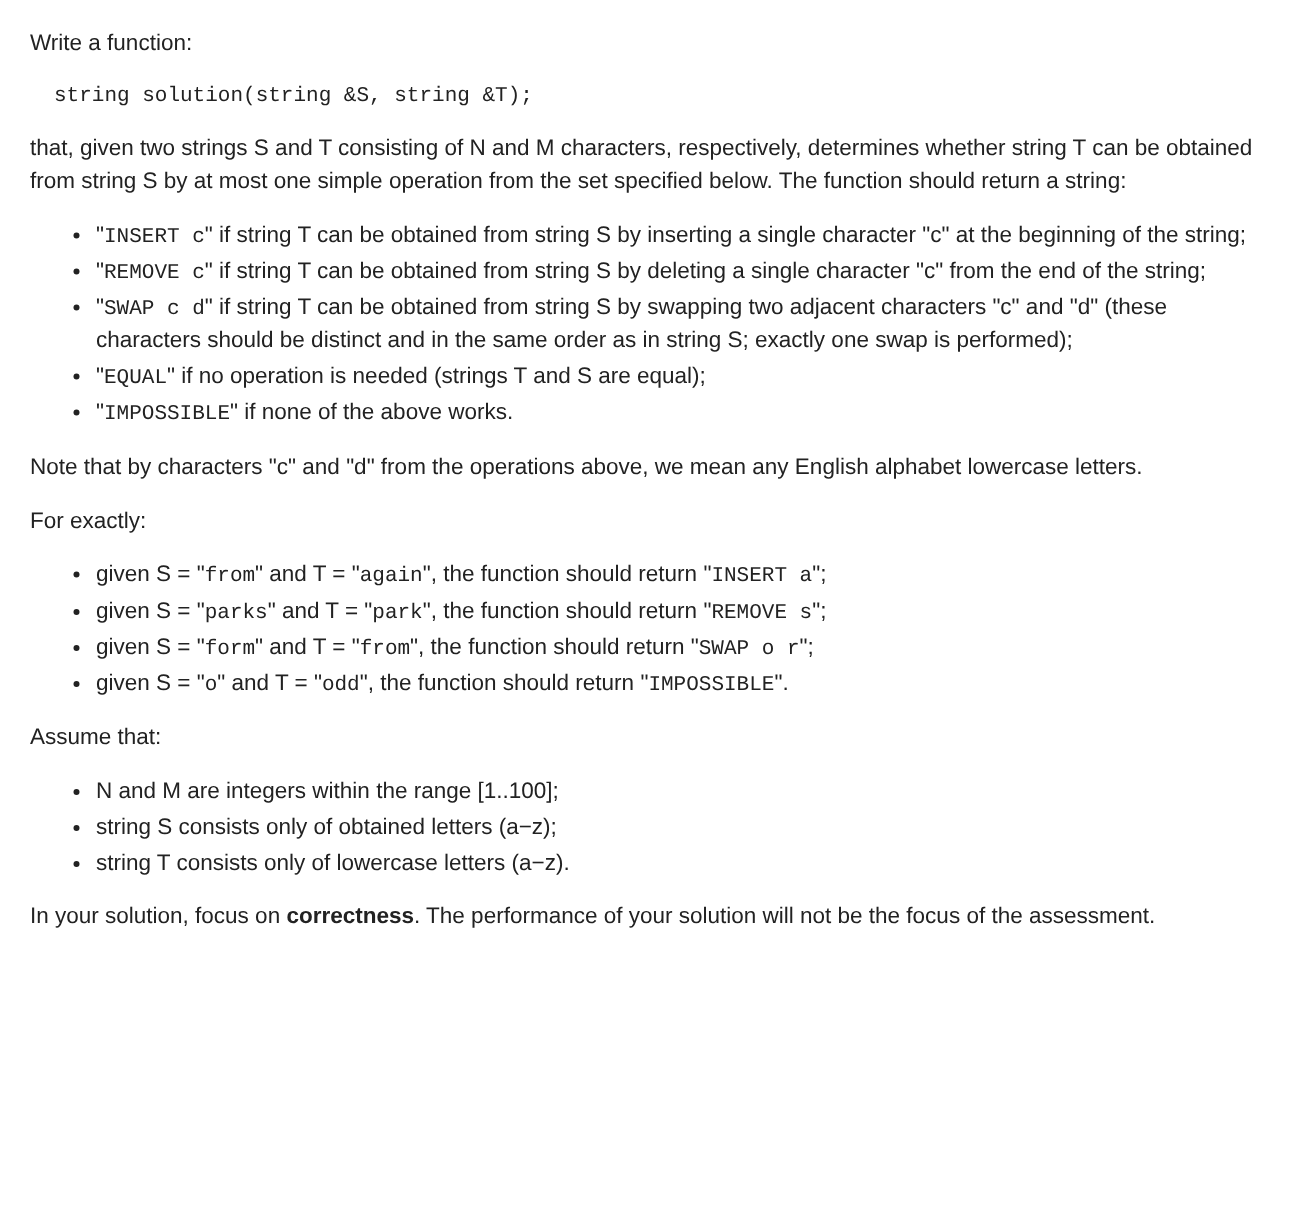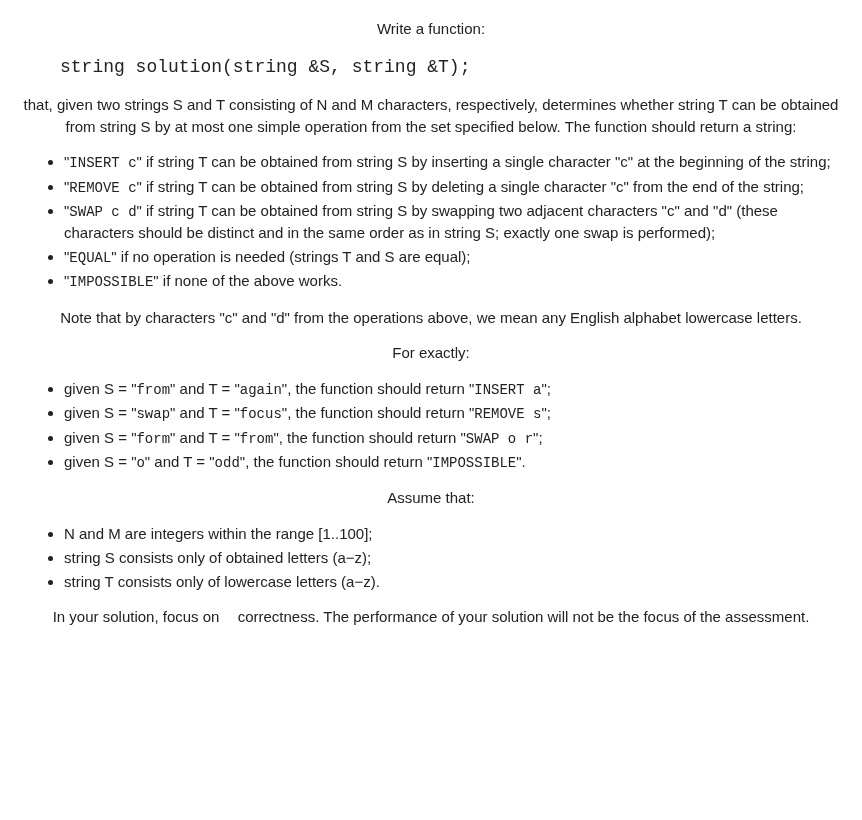--- a/index.html
+++ b/index.html
@@ -14,38 +14,36 @@
       color: #222;
       background: #fff;
       width: 862px;
     }
     code, .mono {
       font-family: "Menlo", "Consolas", "Courier New", monospace;
       font-size: 14px;
     }
     pre.signature {
       font-family: "Menlo", "Consolas", "Courier New", monospace;
-      font-size: 18px;
-      margin: 14px 0 14px 40px;
+      font-size: 14px;
+      margin: 14px 0 14px 16px;
       white-space: pre;
     }
     p {
       margin: 0 0 14px 0;
-      text-align: center;
     }
     ul {
       margin: 0 0 14px 0;
       padding-left: 44px;
     }
     li {
       margin: 0 0 2px 0;
     }
     strong {
-      font-weight: 400;
-      margin-left: 14px;
+      font-weight: 700;
     }
   </style>
 </head>
 <body>
 
 <p>Write a function:</p>
 
 <pre class="signature">string solution(string &amp;S, string &amp;T);</pre>
 
 <p>that, given two strings S and T consisting of N and M characters, respectively, determines whether string T can be obtained from string S by at most one simple operation from the set specified below. The function should return a string:</p>
@@ -57,21 +55,21 @@
   <li><span>"</span><span class="mono">EQUAL</span><span>" if no operation is needed (strings T and S are equal);</span></li>
   <li><span>"</span><span class="mono">IMPOSSIBLE</span><span>" if none of the above works.</span></li>
 </ul>
 
 <p>Note that by characters "c" and "d" from the operations above, we mean any English alphabet lowercase letters.</p>
 
 <p>For exactly:</p>
 
 <ul>
   <li><span>given S = "</span><span class="mono">from</span><span>" and T = "</span><span class="mono">again</span><span>", the function should return "</span><span class="mono">INSERT a</span><span>";</span></li>
-  <li><span>given S = "</span><span class="mono">swap</span><span>" and T = "</span><span class="mono">focus</span><span>", the function should return "</span><span class="mono">REMOVE s</span><span>";</span></li>
+  <li><span>given S = "</span><span class="mono">parks</span><span>" and T = "</span><span class="mono">park</span><span>", the function should return "</span><span class="mono">REMOVE s</span><span>";</span></li>
   <li><span>given S = "</span><span class="mono">form</span><span>" and T = "</span><span class="mono">from</span><span>", the function should return "</span><span class="mono">SWAP o r</span><span>";</span></li>
   <li><span>given S = "</span><span class="mono">o</span><span>" and T = "</span><span class="mono">odd</span><span>", the function should return "</span><span class="mono">IMPOSSIBLE</span><span>".</span></li>
 </ul>
 
 <p>Assume that:</p>
 
 <ul>
   <li>N and M are integers within the range [1..100];</li>
   <li>string S consists only of obtained letters (a−z);</li>
   <li>string T consists only of lowercase letters (a−z).</li>

